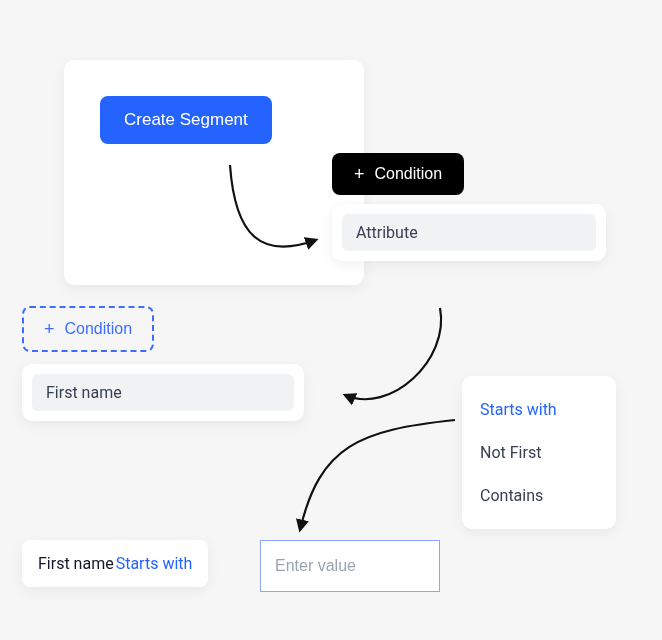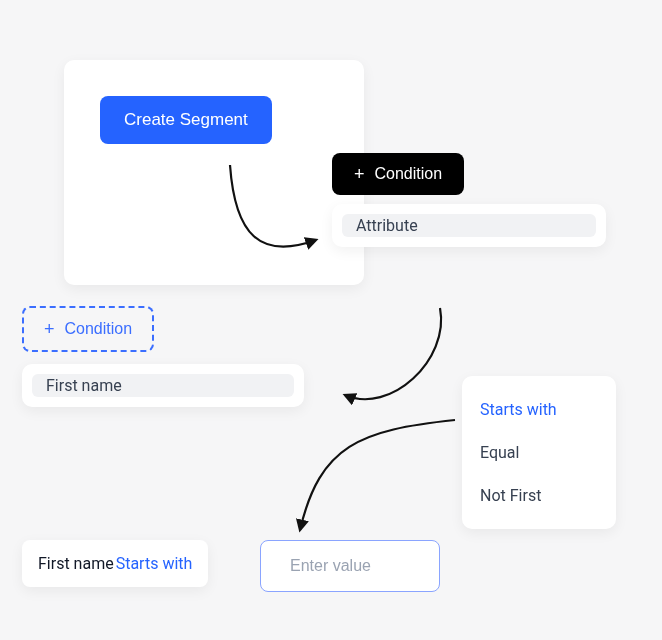--- a/index.html
+++ b/index.html
@@ -59,21 +59,21 @@
     line-height: 1;
   }
   
   .attr-dropdown {
     left: 332px;
     top: 204px;
     width: 274px;
     padding: 10px;
   }
   .menu-item {
-    padding: 2px 14px;
+    padding: 9px 14px;
     border-radius: 6px;
     font-size: 16px;
     color: #374151;
     cursor: pointer;
   }
   .menu-item.selected {
     background: #f1f2f4;
   }
   
   .btn-dashed {
@@ -129,22 +129,22 @@
   .summary-chip .attr { color: #111827; }
   .summary-chip .op   { color: #2563ff; }
   
   .value-input {
     position: absolute;
     left: 260px;
     top: 540px;
     width: 180px;
     height: 52px;
     border: 1.5px solid #8aa4ff;
-    border-radius: 8px;
-    padding: 0 29px;
+    border-radius: 0;
+    padding: 0 14px;
     font-size: 16px;
     color: #374151;
     background: #ffffff;
     outline: none;
   }
   .value-input::placeholder { color: #9aa3b2; }
   
   svg.arrows {
     position: absolute;
     left: 0; top: 0;
@@ -172,22 +172,22 @@
   <span class="plus">+</span>
   <span>Condition</span>
 </button>
 
 <div class="card name-dropdown">
   <div class="menu-item selected">First name</div>
 </div>
 
 <div class="card ops-dropdown">
   <div class="menu-item selected">Starts with</div>
-  <div class="menu-item">Equal</div>
   <div class="menu-item">Not First</div>
+  <div class="menu-item">Contains</div>
 </div>
 
 <div class="summary-chip">
   <span class="attr">First name</span>
   <span class="op">Starts with</span>
 </div>
 
 <input class="value-input" type="text" placeholder="Enter value" style="">
 
 <svg class="arrows">

